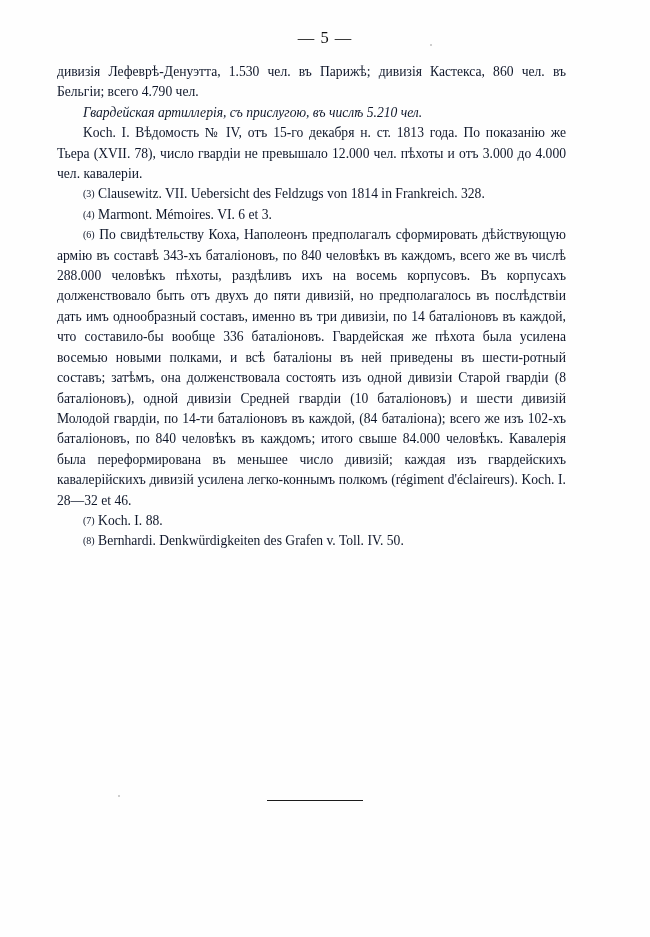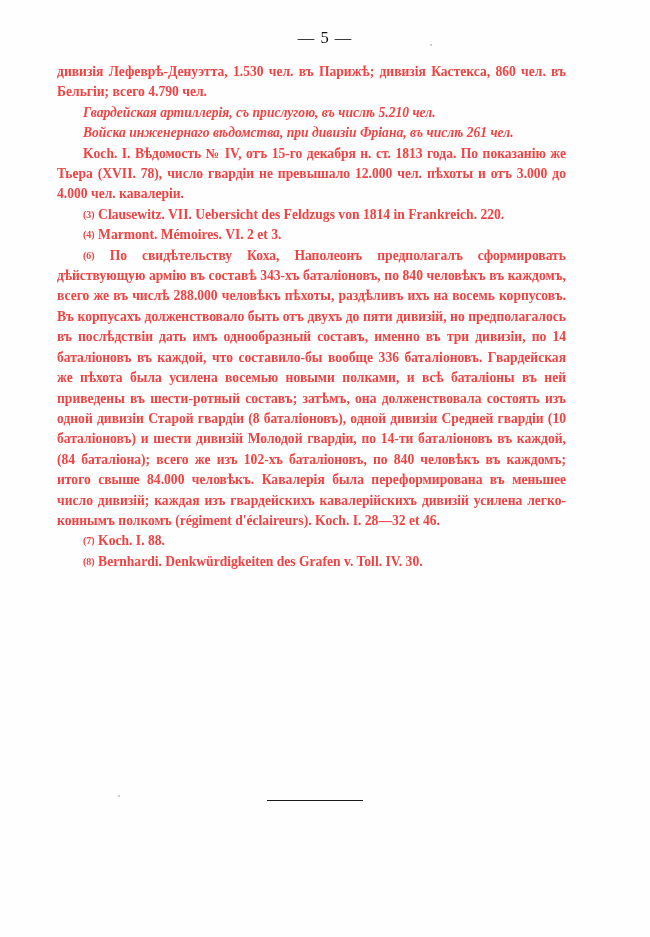--- a/index.html
+++ b/index.html
@@ -37,22 +37,21 @@
     left: 57px;
     top: 62px;
     width: 516px;
   }
   p {
     margin: 0 7px 0 0;
     font-size: 13.6px;
     line-height: 20.4px;
     text-align: justify;
     text-justify: inter-word;
-    color: #ef4444;
-    font-weight: bold;
+    color: #0f172a;
   }
   p.indent {
     text-indent: 26px;
   }
   p.hang {
     text-indent: 0;
   }
   .ital {
     font-style: italic;
   }
@@ -86,35 +85,34 @@
 <div class="page">
 
   <div class="page-number">— 5 —</div>
 
   <div class="content">
 
     <p class="hang">дивизія Лефеврѣ-Денуэтта, 1.530 чел. въ Парижѣ; дивизія Кастекса, 860 чел. въ Бельгіи; всего 4.790 чел.</p>
 
     <p class="indent ital"><span class="ital">Гвардейская артиллерія, съ прислугою, въ числѣ 5.210 чел.</span></p>
 
-    <p class="indent"><span class="ital">Войска инженернаго вѣдомства, при дивизіи Фріана, въ числѣ 261 чел.</span></p>
 
 
     <p class="indent">Koch. I. Вѣдомость № IV, отъ 15-го декабря н. ст. 1813 года. По показанію же Тьера (XVII. 78), число гвардіи не превышало 12.000 чел. пѣхоты и отъ 3.000 до 4.000 чел. кавалеріи.</p>
 
-    <p class="indent"><span class="note-num">(3)</span> <span class="latin">Clausewitz. VII. Uebersicht des Feldzugs von 1814 in Frankreich. 220.</span></p>
+    <p class="indent"><span class="note-num">(3)</span> <span class="latin">Clausewitz. VII. Uebersicht des Feldzugs von 1814 in Frankreich. 328.</span></p>
 
-    <p class="indent"><span class="note-num">(4)</span> <span class="latin">Marmont. Mémoires. VI. 2 et 3.</span></p>
+    <p class="indent"><span class="note-num">(4)</span> <span class="latin">Marmont. Mémoires. VI. 6 et 3.</span></p>
 
 
     <p class="indent"><span class="note-num">(6)</span> <span>По свидѣтельству Коха, Наполеонъ предполагалъ сформировать дѣйствующую армію въ составѣ 343-хъ баталіоновъ, по 840 человѣкъ въ каждомъ, всего же въ числѣ 288.000 человѣкъ пѣхоты, раздѣливъ ихъ на восемь корпусовъ. Въ корпусахъ долженствовало быть отъ двухъ до пяти дивизій, но предполагалось въ послѣдствіи дать имъ однообразный составъ, именно въ три дивизіи, по 14 баталіоновъ въ каждой, что составило-бы вообще 336 баталіоновъ. Гвардейская же пѣхота была усилена восемью новыми полками, и всѣ баталіоны въ ней приведены въ шести-ротный составъ; затѣмъ, она долженствовала состоять изъ одной дивизіи Старой гвардіи (8 баталіоновъ), одной дивизіи Средней гвардіи (10 баталіоновъ) и шести дивизій Молодой гвардіи, по 14-ти баталіоновъ въ каждой, (84 баталіона); всего же изъ 102-хъ баталіоновъ, по 840 человѣкъ въ каждомъ; итого свыше 84.000 человѣкъ. Кавалерія была переформирована въ меньшее число дивизій; каждая изъ гвардейскихъ кавалерійскихъ дивизій усилена легко-коннымъ полкомъ (régiment d'éclaireurs). Koch. I. 28—32 et 46.</span></p>
 
     <p class="indent"><span class="note-num">(7)</span> <span class="latin">Koch. I. 88.</span></p>
 
-    <p class="indent"><span class="note-num">(8)</span> <span class="latin">Bernhardi. Denkwürdigkeiten des Grafen v. Toll. IV. 30.</span></p>
+    <p class="indent"><span class="note-num">(8)</span> <span class="latin">Bernhardi. Denkwürdigkeiten des Grafen v. Toll. IV. 50.</span></p>
 
   </div>
 
   <div class="rule"></div>
 
   <div class="speck" style="left:118px; top:795px;"></div>
   <div class="speck" style="left:430px; top:44px;"></div>
   <div class="speck" style="left:444px; top:292px;"></div>
 
 </div>

